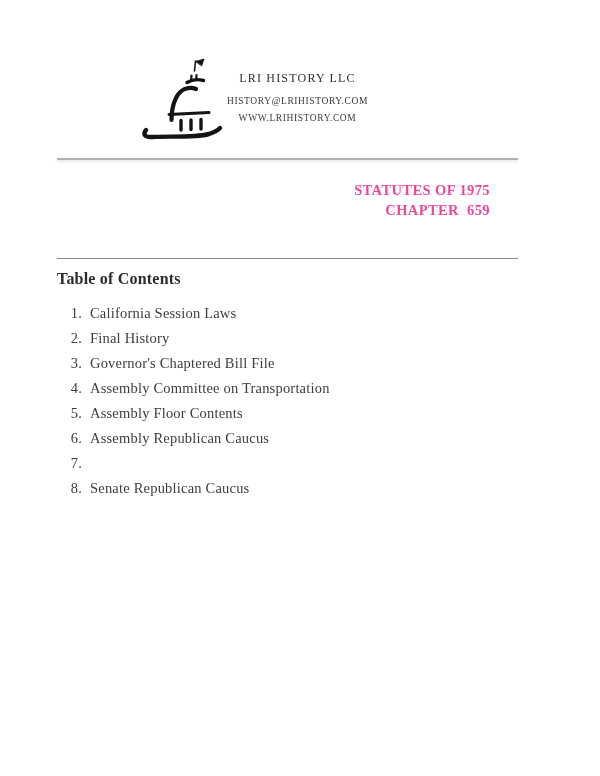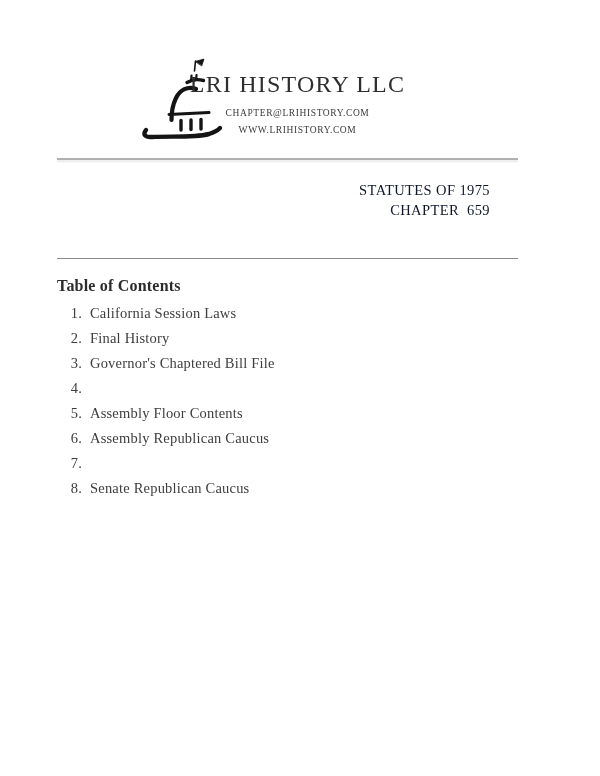--- a/index.html
+++ b/index.html
@@ -22,21 +22,21 @@
     height: 84px;
   }
   .company {
     position: absolute;
     left: 180px;
     top: 71px;
     width: 235px;
     text-align: center;
   }
   .company-name {
-    font-size: 24px;
+    font-size: 12px;
     letter-spacing: 1.2px;
     color: #2e2e2e;
     margin-bottom: 7px;
     white-space: nowrap;
   }
   .contact-line {
     font-size: 9.5px;
     letter-spacing: 0.6px;
     color: #3a3a3a;
     line-height: 16.5px;
@@ -56,33 +56,33 @@
     height: 1px;
     background: #8a8a8a;
   }
 
   
   .statutes {
     position: absolute;
     right: 110px;
     top: 180px;
     text-align: right;
-    font-weight: normal;
+    font-weight: bold;
     font-size: 14.5px;
     line-height: 20px;
     letter-spacing: 0.4px;
-    color: #0f172a;
+    color: #ec4899;
   }
   .statutes div { white-space: pre; }
 
   
   .toc-title {
     position: absolute;
     left: 57px;
-    top: 277px;
+    top: 270px;
     margin: 0;
     font-size: 16px;
     font-weight: bold;
     letter-spacing: 0.2px;
     color: #2b2b2b;
   }
   .toc-list {
     position: absolute;
     left: 57px;
     top: 305px;
@@ -132,21 +132,21 @@
       <path d="M43,62.5 L43,72" stroke-width="3.4"></path>
       <path d="M53,62 L53,71.5" stroke-width="3.4"></path>
       <path d="M63,61.5 L63,71" stroke-width="3.4"></path>
 
       <path d="M8,72 C4.5,76.5 7,79.5 14,79 C34,78 56,80 71,76 C76,74.5 79.5,72.5 82,70" stroke-width="4.4"></path>
     </svg>
   </div>
 
   <div class="company">
     <div class="company-name">LRI HISTORY LLC</div>
-    <div class="contact-line">CHAPTER@LRIHISTORY.COM</div>
+    <div class="contact-line">HISTORY@LRIHISTORY.COM</div>
     <div class="contact-line">WWW.LRIHISTORY.COM</div>
   </div>
 
   <div class="rule rule-top"></div>
 
   <div class="statutes">
     <div>STATUTES OF 1975</div>
     <div>CHAPTER  659</div>
   </div>
 
@@ -161,20 +161,21 @@
       <li>
         <span class="toc-num">2.</span>
         <span class="toc-label">Final History</span>
       </li>
       <li>
         <span class="toc-num">3.</span>
         <span class="toc-label">Governor's Chaptered Bill File</span>
       </li>
       <li>
         <span class="toc-num">4.</span>
+        <span class="toc-label">Assembly Committee on Transportation</span>
       </li>
       <li>
         <span class="toc-num">5.</span>
         <span class="toc-label">Assembly Floor Contents</span>
       </li>
       <li>
         <span class="toc-num">6.</span>
         <span class="toc-label">Assembly Republican Caucus</span>
       </li>
       <li>

